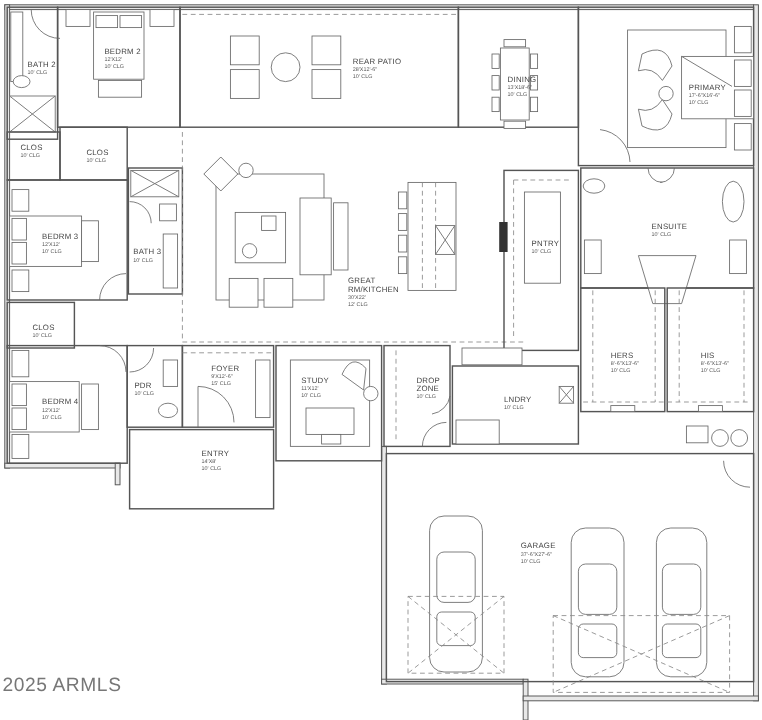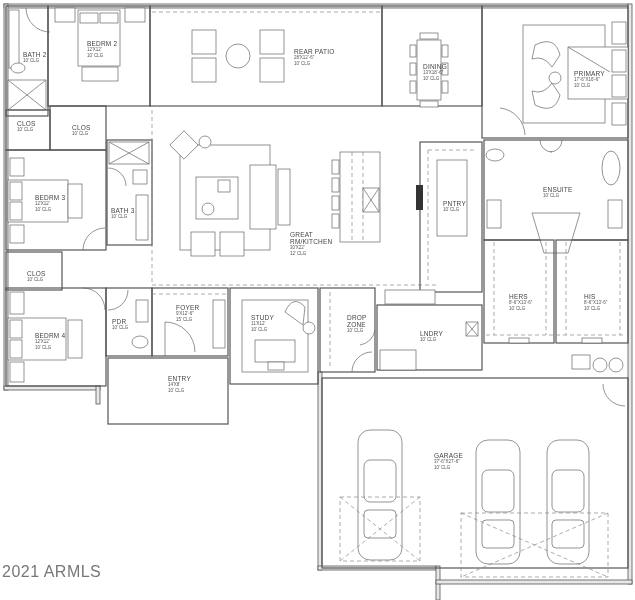--- a/index.html
+++ b/index.html
@@ -322,13 +322,13 @@
     <span class="dims">14'X8'</span>
     <span class="clg">10' CLG</span>
   </div>
   <div class="room-label" style="left:434px;top:452px">
     <span class="name">GARAGE</span>
     <span class="dims">37'-6"X27'-6"</span>
     <span class="clg">10' CLG</span>
   </div>
 </div>
 
-<div class="watermark">2021 ARMLS</div>
+<div class="watermark">2025 ARMLS</div>
 
 </body></html>

